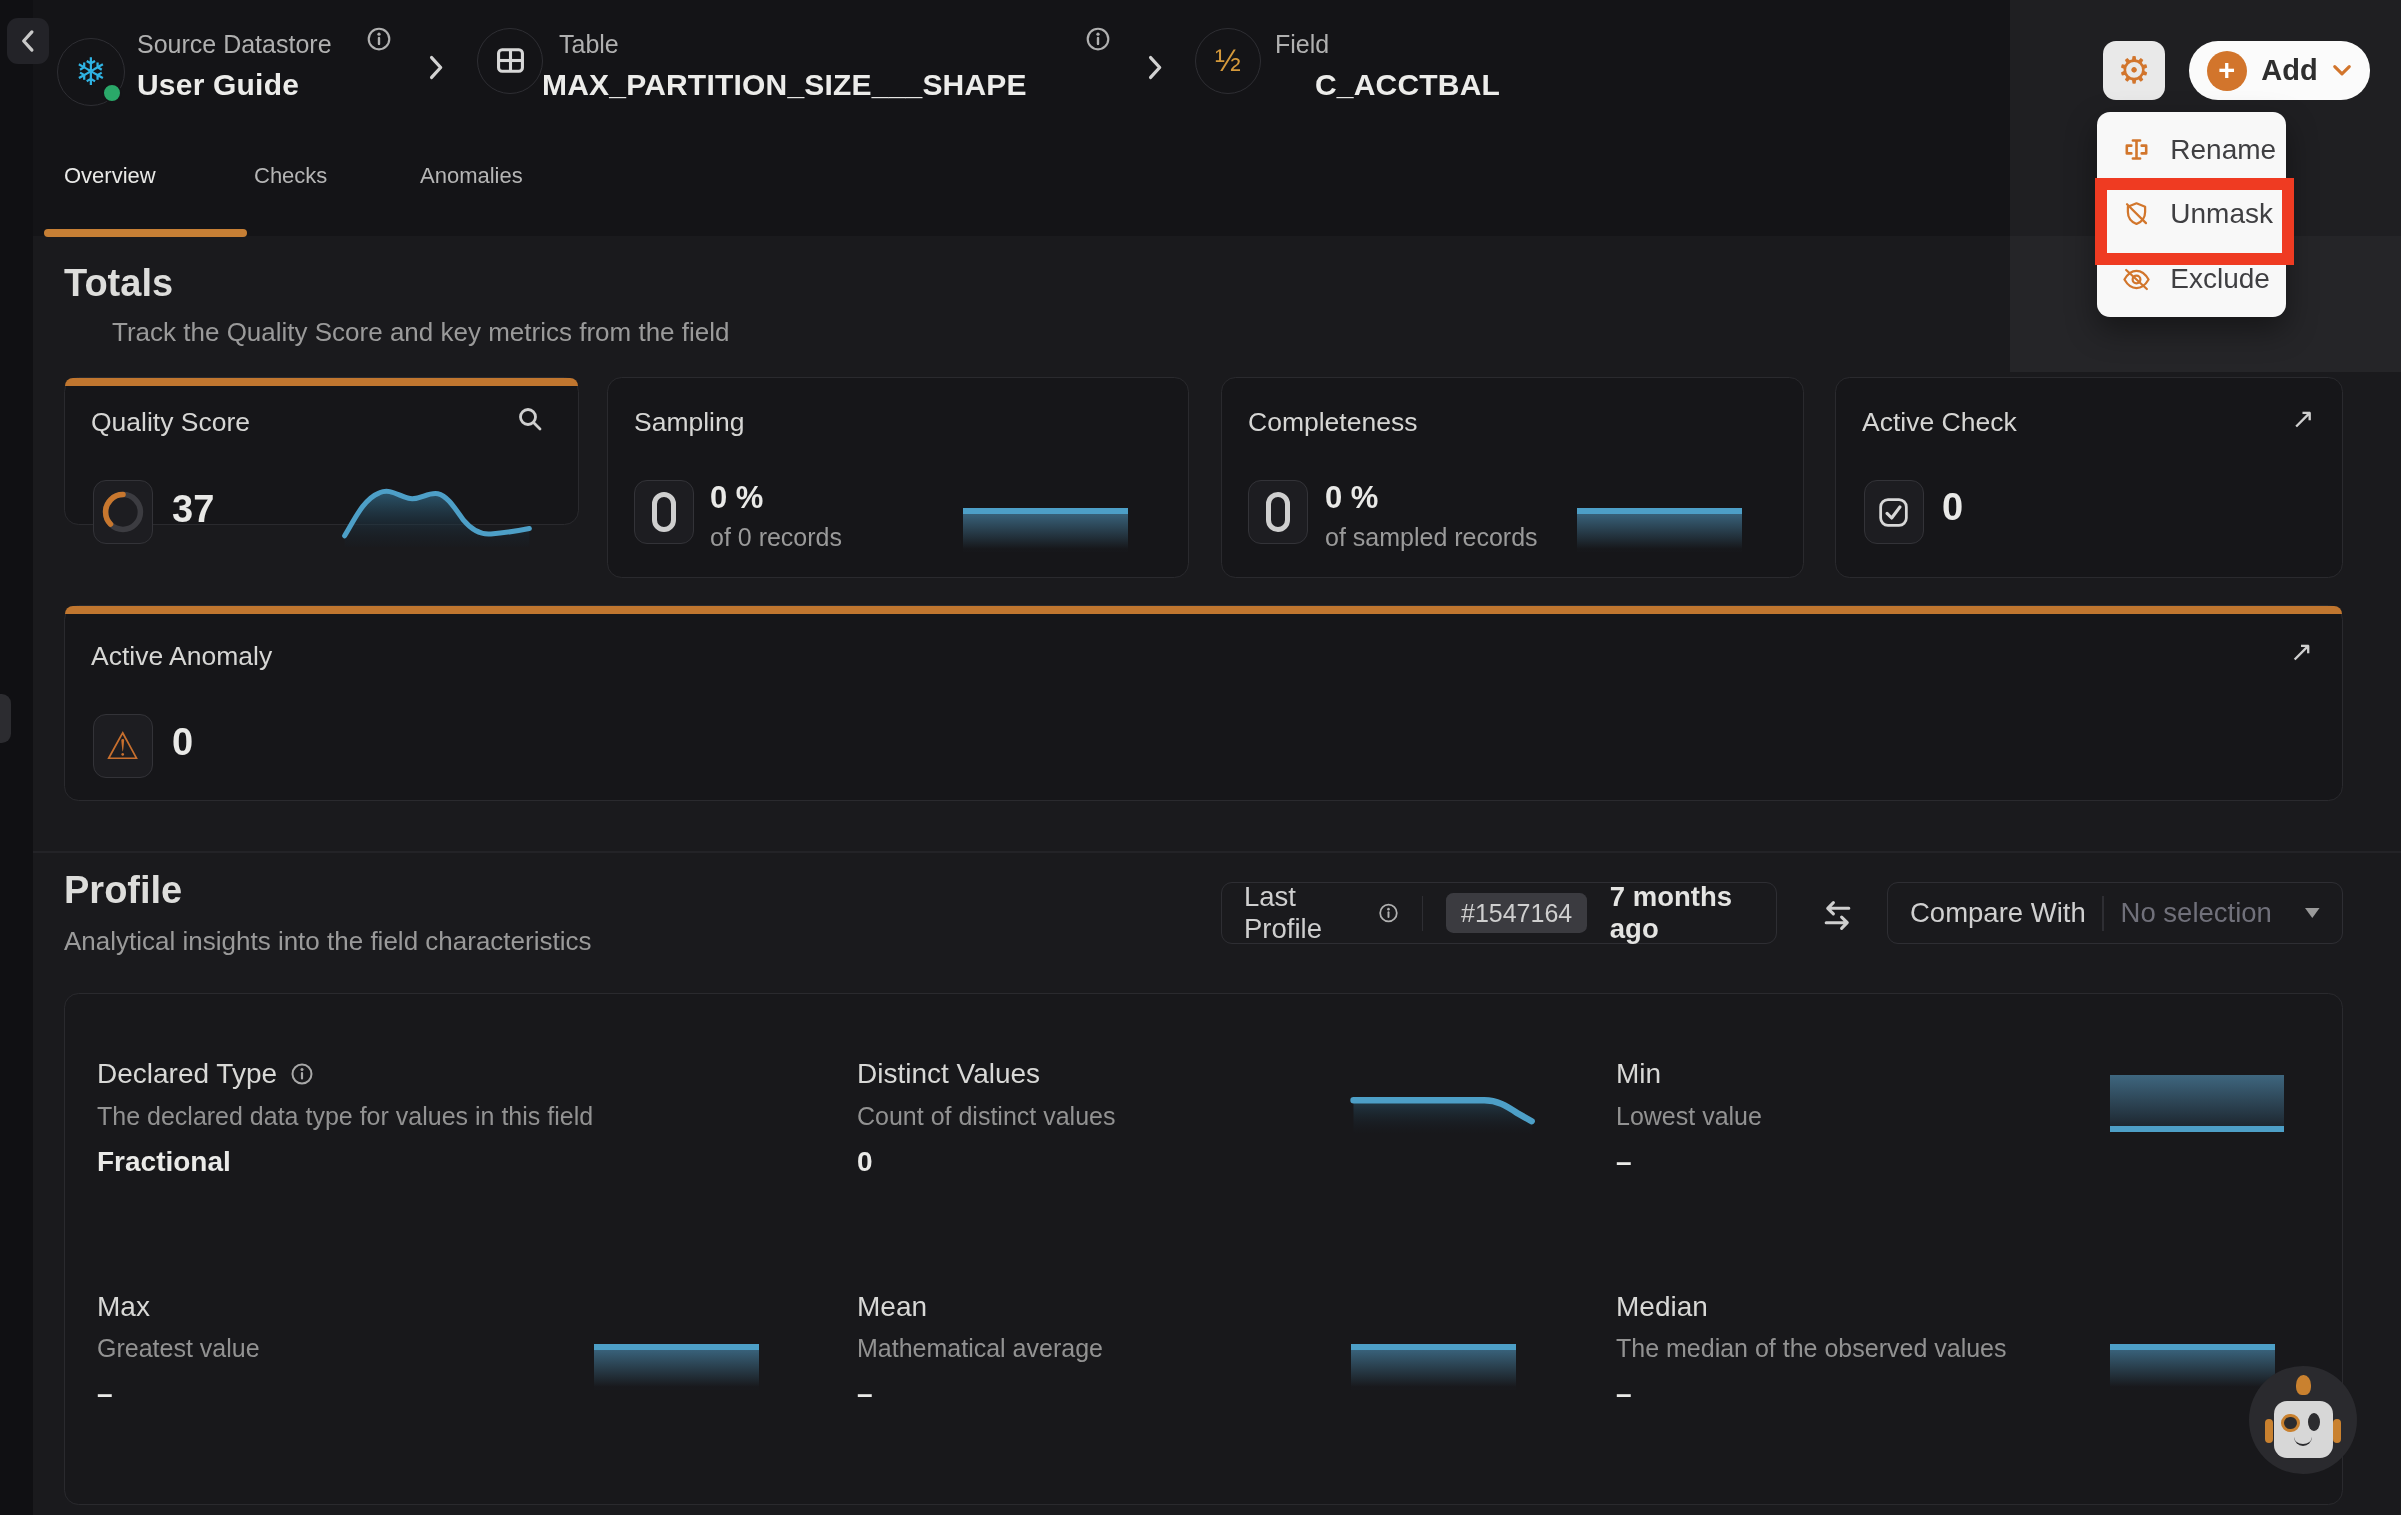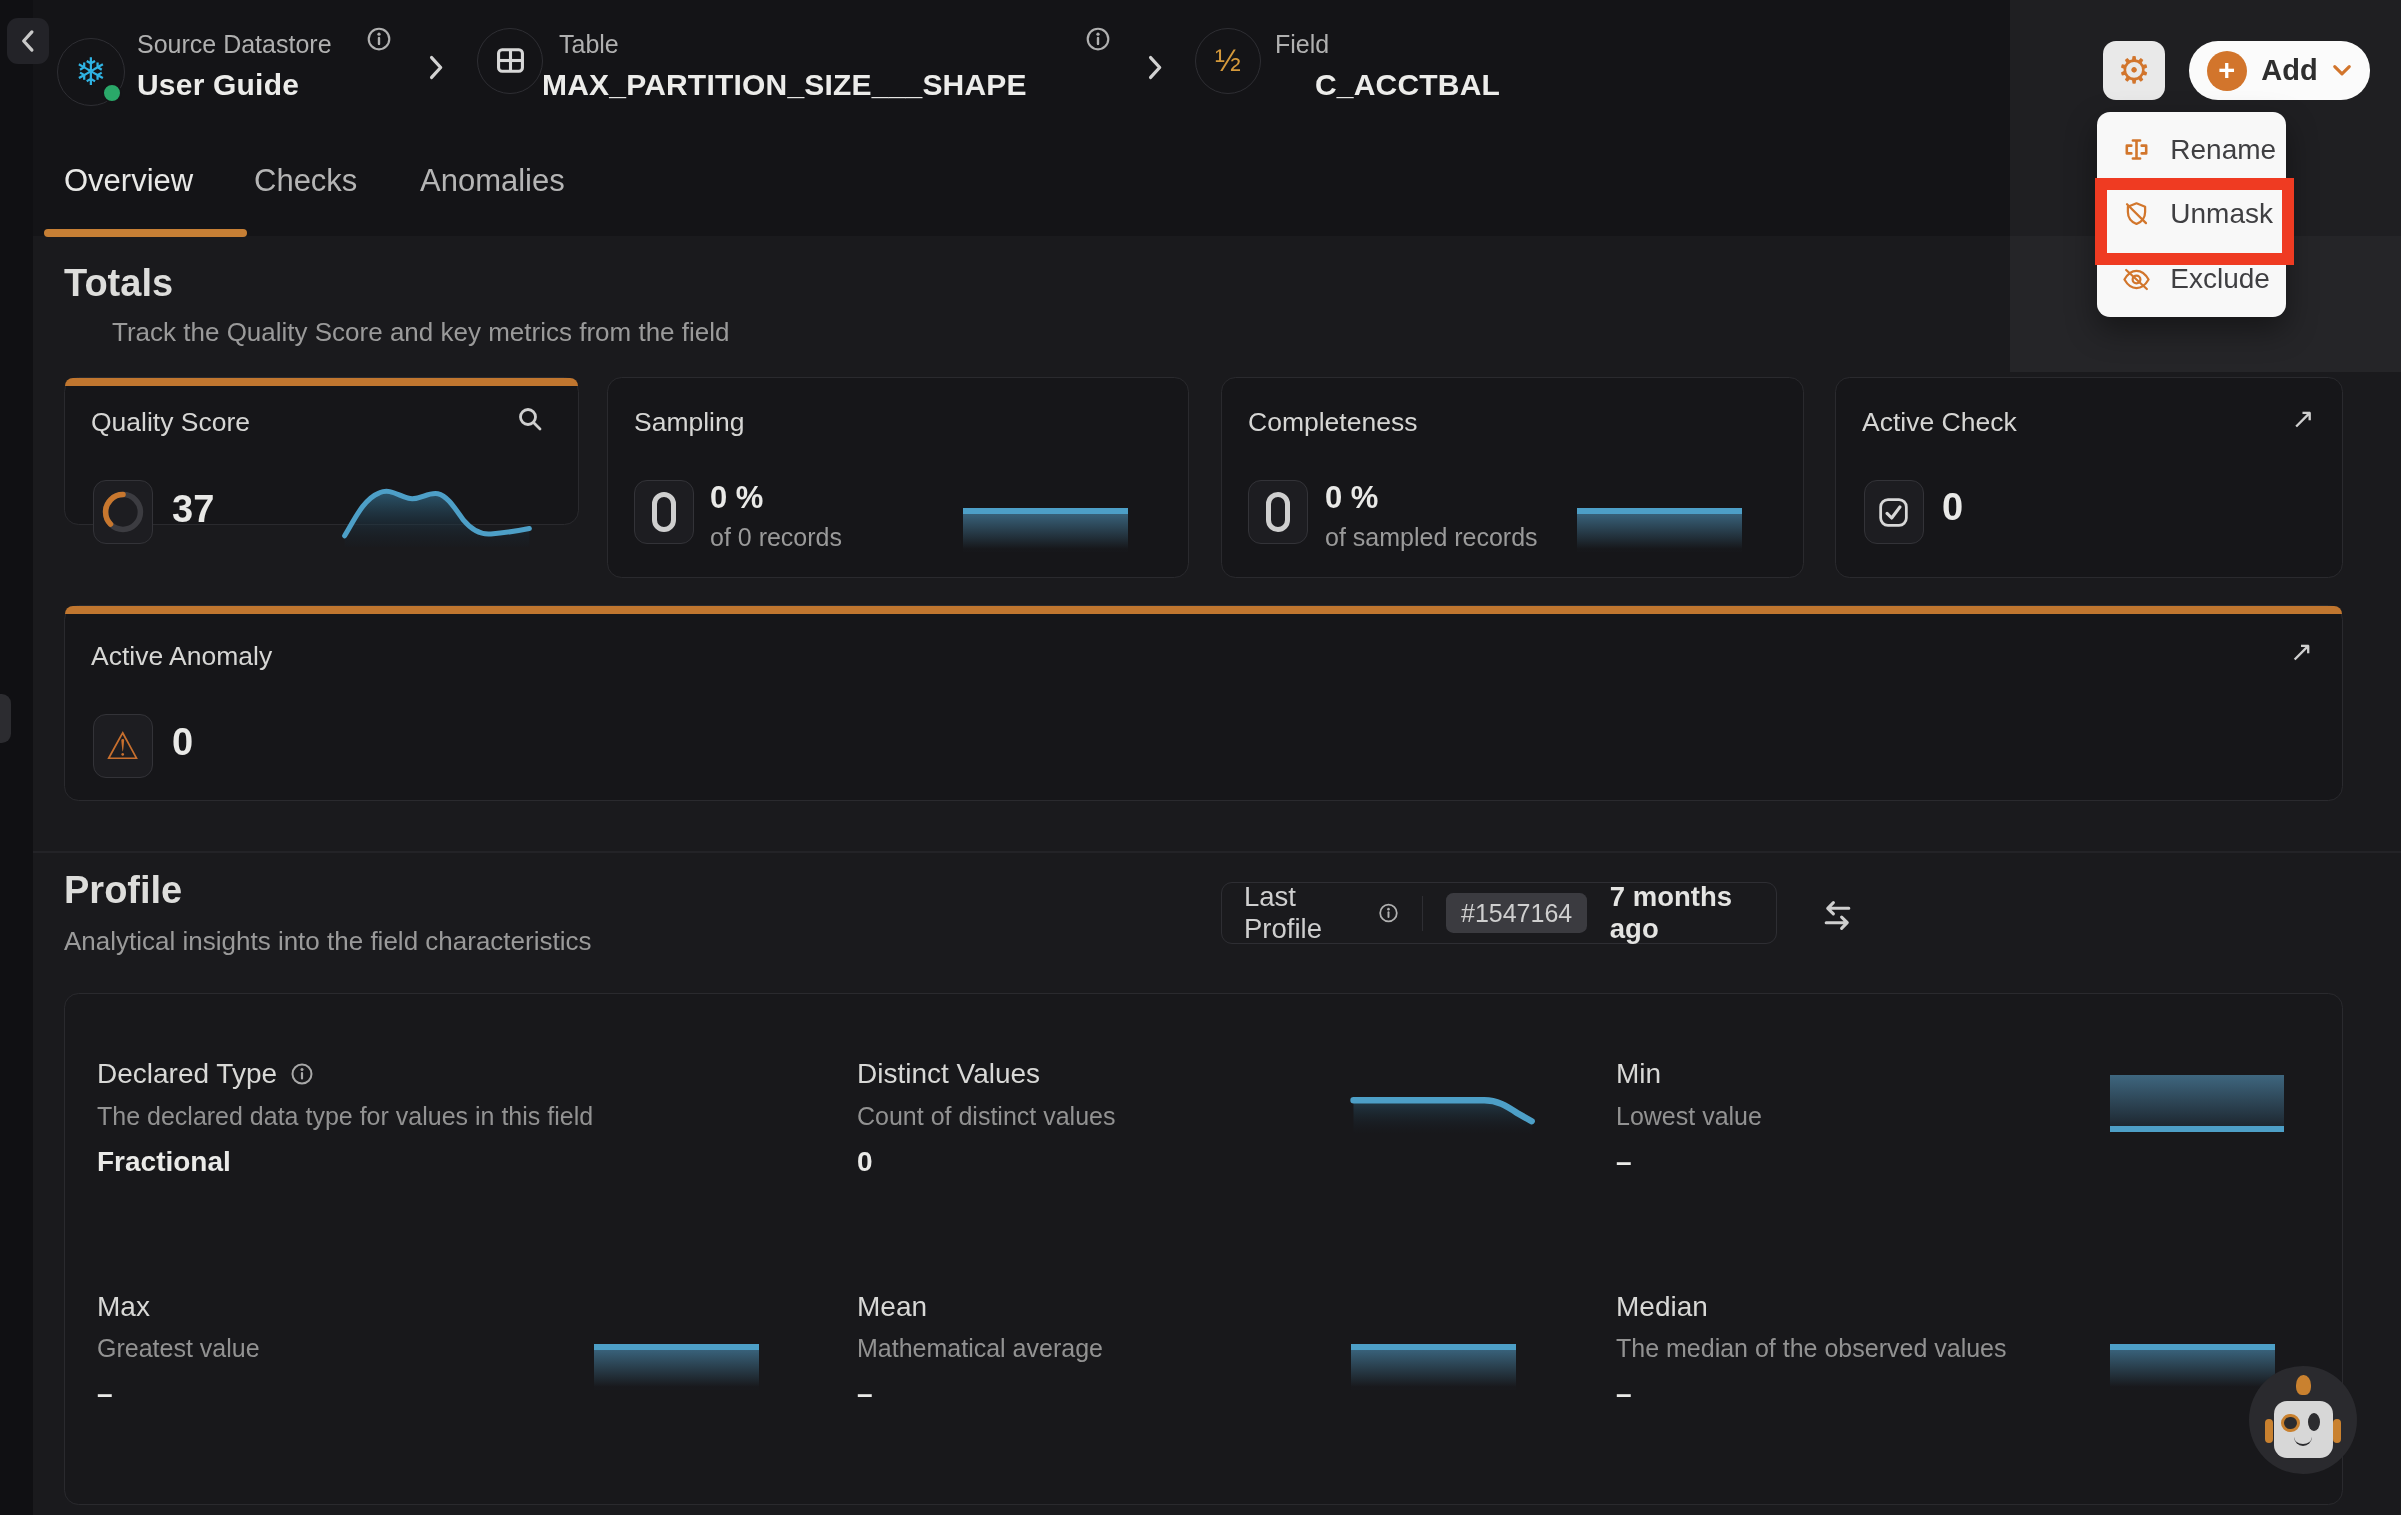--- a/index.html
+++ b/index.html
@@ -2,21 +2,21 @@
 <html style="font-size:14.6px"><head>
 <meta charset="utf-8">
 <style>
   html,body{margin:0;padding:0;background:#000;}
   .screen{position:relative;width:2401px;height:1516px;background:#141417;overflow:hidden;
           font-family:"Liberation Sans","DejaVu Sans",sans-serif;color:#d8d8d8;}
   .abs{position:absolute;}
   
   .crumb-label{font-size:25px;color:#b0b0b0;}
   .crumb-value{font-size:30px;font-weight:600;color:#ececea;letter-spacing:0.2px;}
-  .tab{font-size:31px;color:#b5b5b5;cursor:pointer;}
+  .tab{font-size:22px;color:#b5b5b5;cursor:pointer;}
   .tab.active{color:#e9e9e7;font-weight:500;}
   .sec-title{font-size:38px;font-weight:600;color:#dddddb;}
   .sec-sub{font-size:26px;color:#9a9a9a;}
   .card{position:absolute;background:#161619;border:1.8px solid #2a2a2e;border-radius:14.6px;box-sizing:border-box;}
   .card-accent{position:absolute;left:0;top:0;right:0;height:8.2px;background:#c0762f;border-radius:13px 13px 0 0;}
   .card-label{position:absolute;font-size:26.5px;color:#d6d6d4;}
   .icon-box{position:absolute;width:60px;height:64px;background:#1d1d21;border:1.8px solid #333338;
             border-radius:13px;box-sizing:border-box;display:flex;align-items:center;justify-content:center;}
   .big-val{position:absolute;font-size:38px;font-weight:700;color:#e9e9e7;}
   .mid-val{position:absolute;font-size:31px;font-weight:700;color:#e9e9e7;}
@@ -248,20 +248,28 @@
     <span style="font-size:27.5px;font-weight:600;color:#e4e4e2;">7 months ago</span>
   </div>
 
   <svg class="abs" style="left:1819px;top:897px;" width="37" height="37" viewBox="0 0 36 36">
     <g fill="none" stroke="#cfcfcf" stroke-width="3" stroke-linecap="round" stroke-linejoin="round">
       <path d="M29 11 H9 M14 5.5 L8.5 11 L14 16.5"></path>
       <path d="M7 25 H27 M22 19.5 L27.5 25 L22 30.5"></path>
     </g>
   </svg>
 
+  <div class="pill-box" style="left:1887px;top:882px;width:456px;padding:0 22px;gap:16.5px;">
+    <span style="font-size:27.5px;color:#d0d0d0;">Compare With</span>
+    <span class="vdivider"></span>
+    <span style="font-size:27.5px;color:#70707a;">No selection</span>
+    <svg width="14.6" height="10" viewBox="0 0 16 11" style="margin-left:auto;">
+      <polygon points="0,0 16,0 8,11" fill="#9a9a9a"></polygon>
+    </svg>
+  </div>
 
   <div class="card" style="left:64px;top:993px;width:2279px;height:512px;background:#18181b;">
 
     <div class="stat-label" style="left:32px;top:64px;">
       <span>Declared Type</span>
       <svg width="24" height="24" viewBox="0 0 24 24">
         <circle cx="12" cy="12" r="9.5" fill="none" stroke="#a8a8a8" stroke-width="2"></circle>
         <line x1="12" y1="11" x2="12" y2="16.5" stroke="#a8a8a8" stroke-width="2.2" stroke-linecap="round"></line>
         <circle cx="12" cy="7.6" r="1.5" fill="#a8a8a8"></circle>
       </svg>

